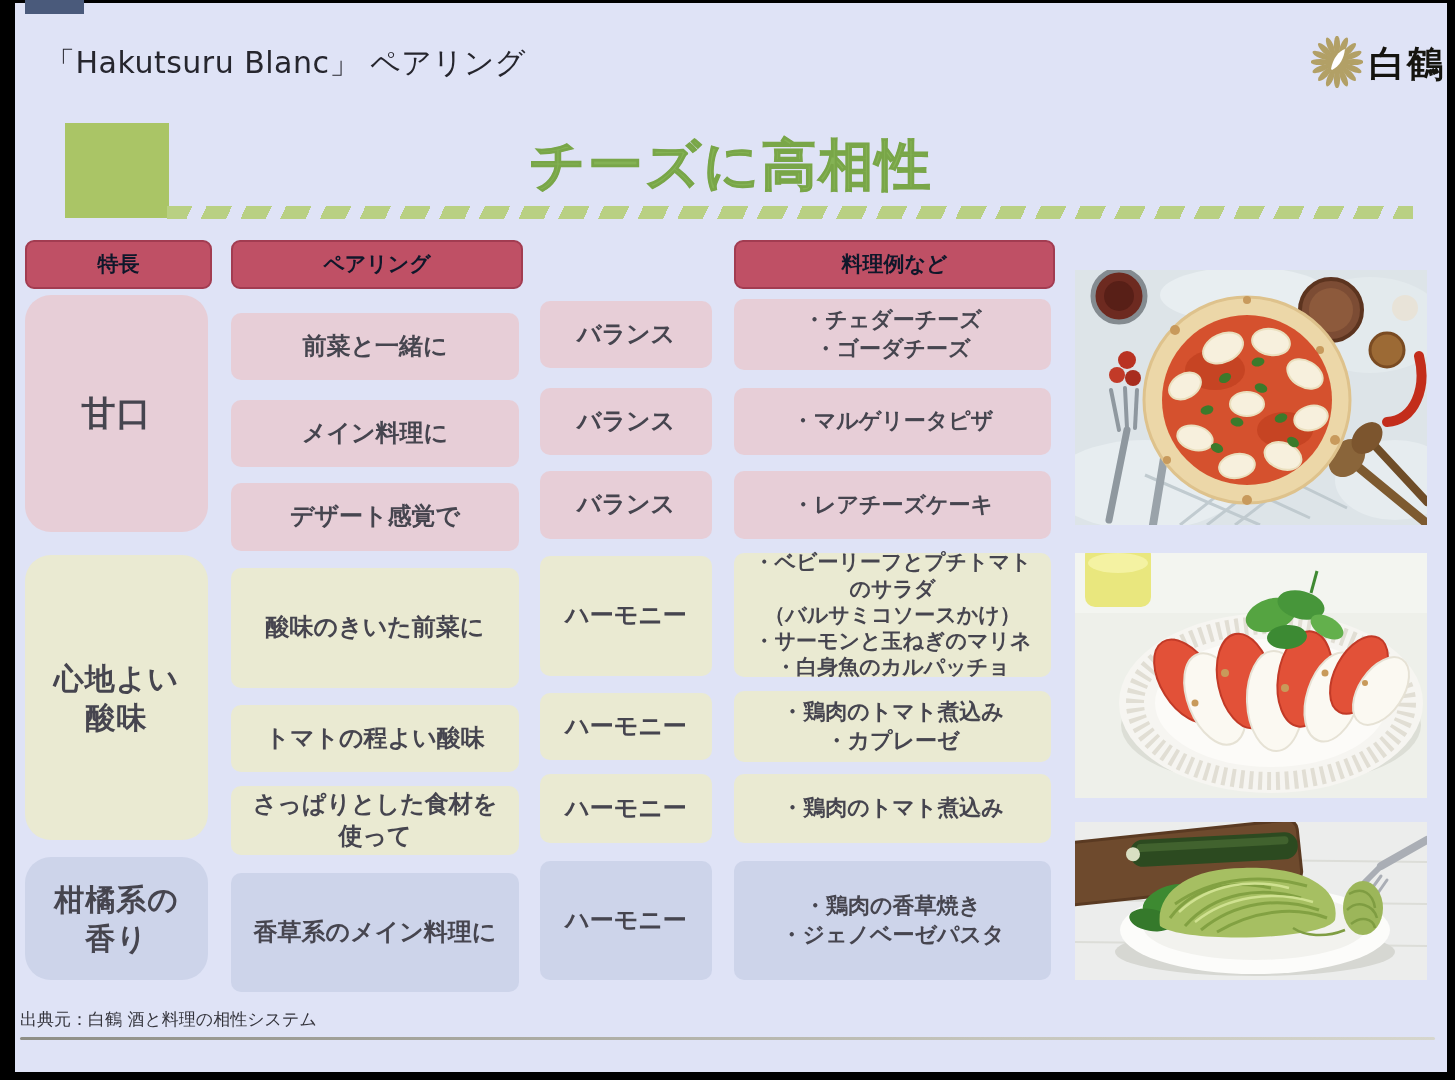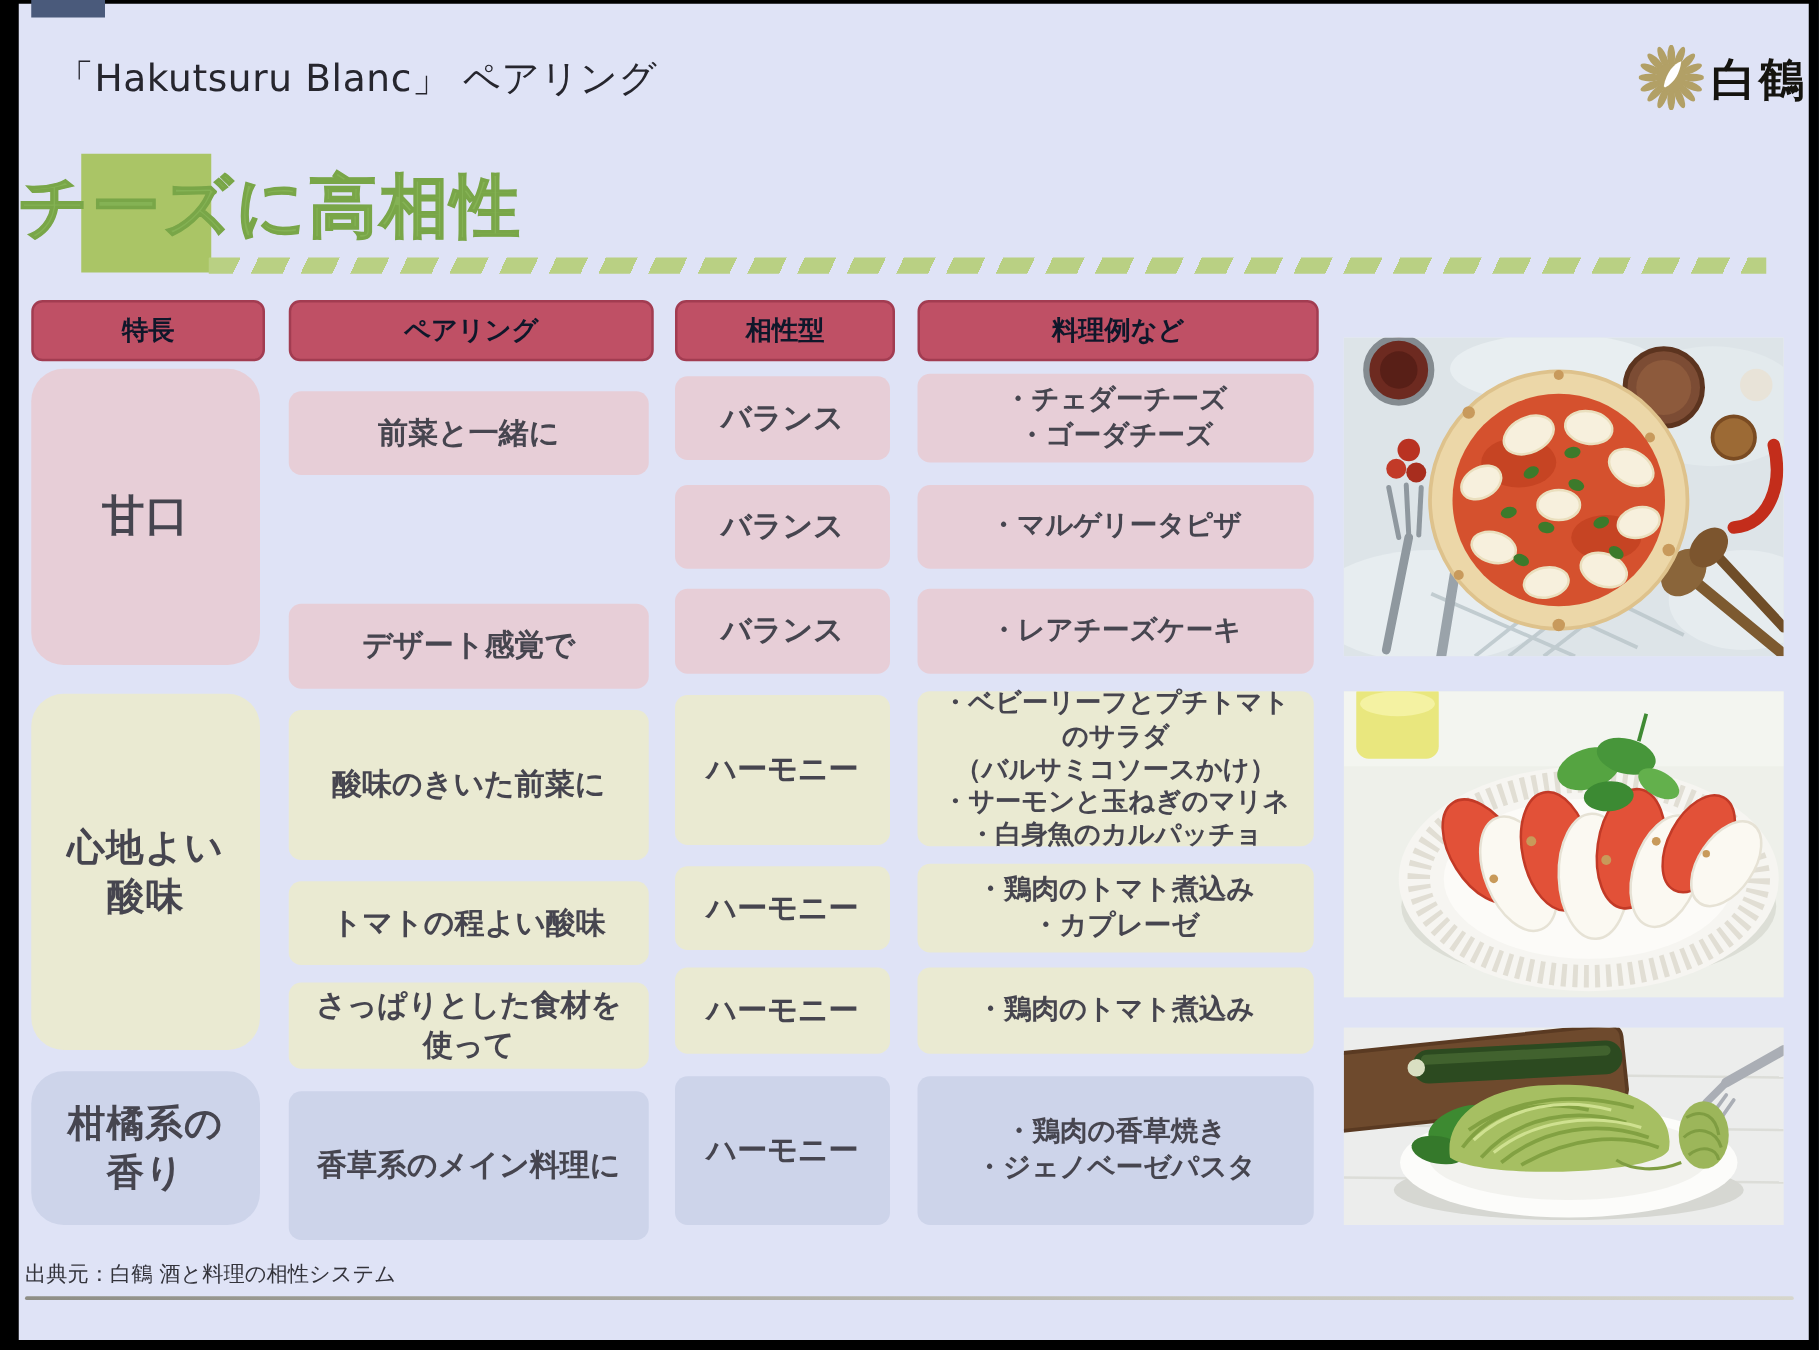--- a/index.html
+++ b/index.html
@@ -4,21 +4,21 @@
 <style>
   html,body{margin:0;padding:0;}
   body{width:1455px;height:1080px;background:#000;font-family:"DejaVu Sans",sans-serif;position:relative;overflow:hidden;}
   .page{position:absolute;inset:0;background:#000;padding-left:33px;}
   .slide{position:absolute;left:15px;top:3px;width:1432px;height:1069px;background:#dfe3f6;}
   .corner-rect{position:absolute;left:25px;top:0;width:59px;height:14px;background:#4a5a7b;z-index:5;}
   .slide-title{position:absolute;left:30px;top:40px;font-size:30px;font-weight:400;color:#26262e;letter-spacing:.5px;}
   .logo{position:absolute;left:1296px;top:33px;display:flex;align-items:center;gap:6px;}
   .logo-text{font-size:36px;font-weight:800;color:#15140f;letter-spacing:2px;}
   .green-square{position:absolute;left:50px;top:120px;width:104px;height:95px;background:#aac566;}
-  .banner-heading{position:absolute;left:0;top:126px;width:100%;font-size:55px;font-weight:700;color:#84b254;-webkit-text-stroke:1px #79a648;letter-spacing:2px;}
+  .banner-heading{position:absolute;left:0;top:126px;width:100%;text-align:center;font-size:55px;font-weight:700;color:#84b254;-webkit-text-stroke:1px #79a648;letter-spacing:2px;}
   .dashed-line{position:absolute;left:152px;top:203px;width:1246px;height:13px;
     background:repeating-linear-gradient(115deg,#b9d083 0 23px,rgba(0,0,0,0) 23px 36px);}
   .cell{position:absolute;display:flex;flex-direction:column;align-items:center;justify-content:center;border-radius:10px;font-weight:600;color:#46454f;text-align:center;line-height:1.3;}
   .hdr{background:#bf5065;border:2px solid #a23c51;color:#0f172a;font-size:21px;font-weight:700;border-radius:9px;}
   .pink{background:#e7ced7;}
   .cream{background:#eaead2;}
   .lav{background:#cdd4ea;}
   .label-cell{border-radius:26px;font-size:30px;letter-spacing:1px;}
   .label-big{font-size:34px;}
   .pairing{font-size:24px;margin-top:12px;}
@@ -67,35 +67,37 @@
       </span>
       <span class="logo-text">白鶴</span>
     </div>
 
     <div class="green-square"></div>
     <div class="banner-heading">チーズに高相性</div>
     <div class="dashed-line"></div>
 
     <div class="cell hdr" style="left:10px;top:237px;width:183px;height:45px;">特長</div>
     <div class="cell hdr" style="left:216px;top:237px;width:288px;height:45px;">ペアリング</div>
-    <div class="cell hdr" style="left:525px;top:237px;width:172px;height:45px;">相性型</div>
     <div class="cell hdr" style="left:719px;top:237px;width:317px;height:45px;">料理例など</div>
 
     <div class="cell pink label-cell label-big" style="left:10px;top:292px;width:183px;height:237px;">
       <div>甘口</div>
     </div>
     <div class="cell pink pairing" style="left:216px;top:298px;width:288px;height:67px;">
       <div>前菜と一緒に</div>
     </div>
     <div class="cell pink type" style="left:525px;top:298px;width:172px;height:67px;">バランス</div>
     <div class="cell pink dish" style="left:719px;top:296px;width:317px;height:71px;">
       <div>・チェダーチーズ</div>
       <div>・ゴーダチーズ</div>
     </div>
 
+    <div class="cell pink pairing" style="left:216px;top:385px;width:288px;height:67px;">
+      <div>メイン料理に</div>
+    </div>
     <div class="cell pink type" style="left:525px;top:385px;width:172px;height:67px;">バランス</div>
     <div class="cell pink dish" style="left:719px;top:385px;width:317px;height:67px;">
       <div>・マルゲリータピザ</div>
     </div>
 
     <div class="cell pink pairing" style="left:216px;top:468px;width:288px;height:68px;">
       <div>デザート感覚で</div>
     </div>
     <div class="cell pink type" style="left:525px;top:468px;width:172px;height:68px;">バランス</div>
     <div class="cell pink dish" style="left:719px;top:468px;width:317px;height:68px;">

